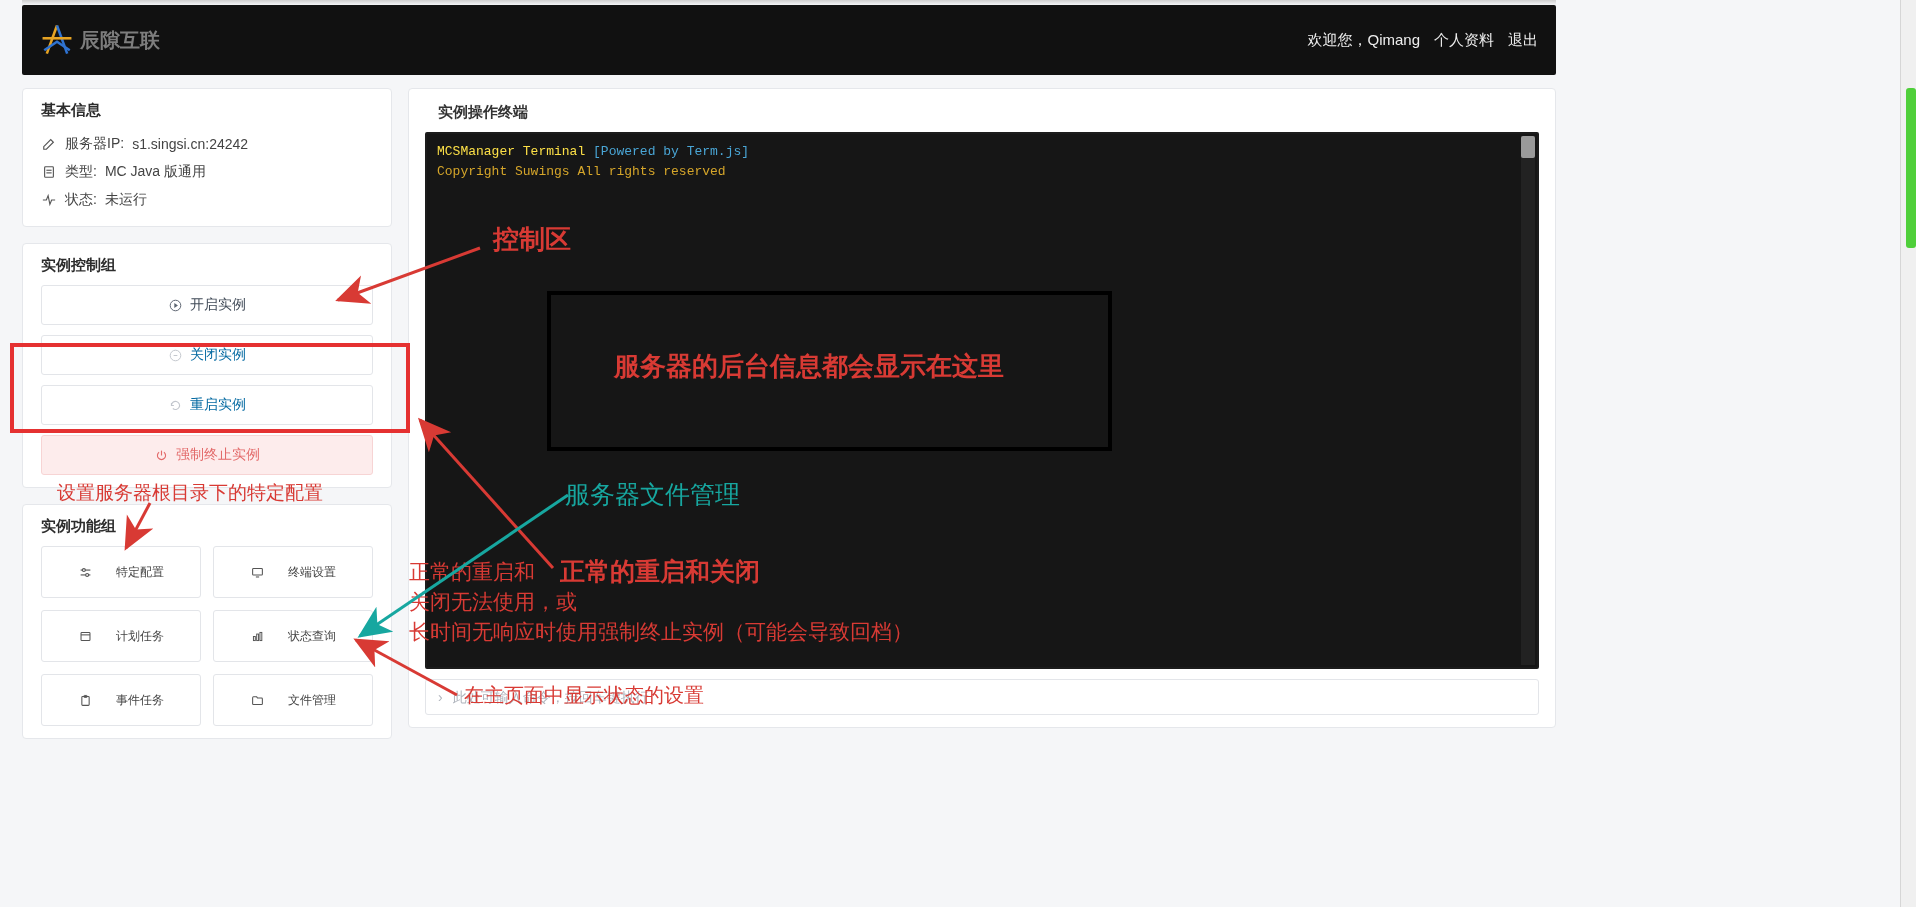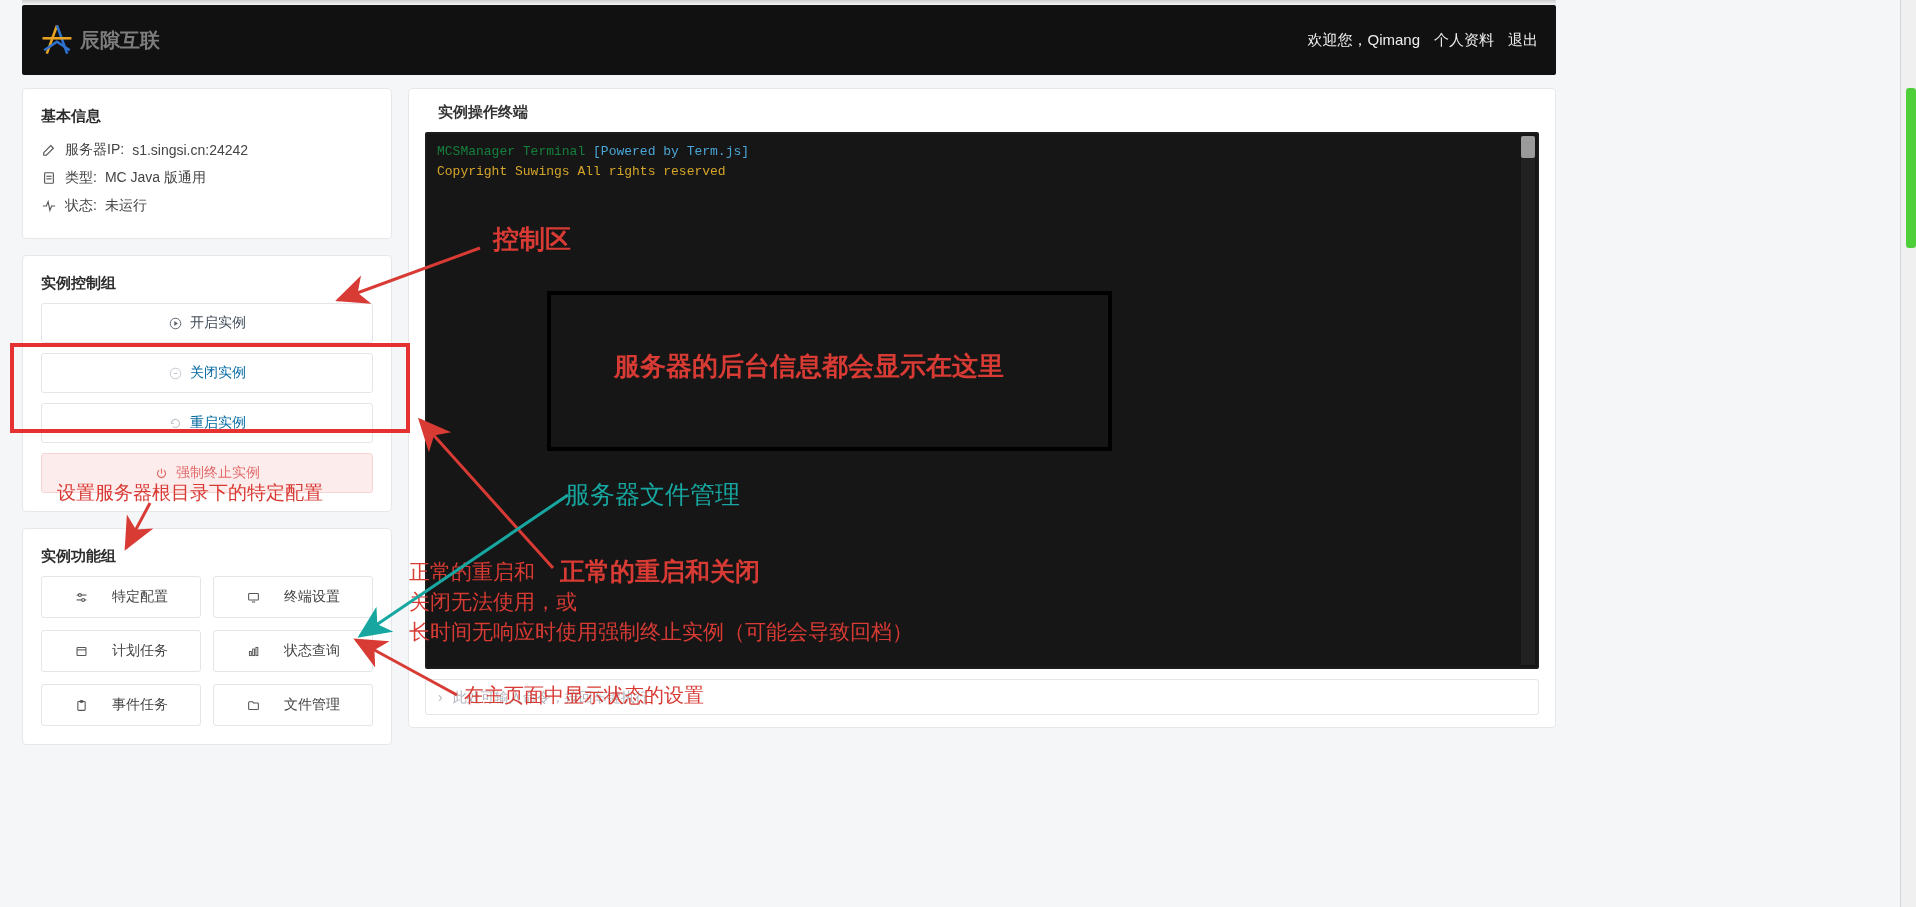--- a/index.html
+++ b/index.html
@@ -44,21 +44,21 @@
   display: flex;
   gap: 16px;
 }
 .left-col { width: 370px; display: flex; flex-direction: column; gap: 16px; }
 .right-col { flex: 1; display: flex; flex-direction: column; }
 
 .card {
   background: #fff;
   border: 1px solid #e5e7eb;
   border-radius: 4px;
-  padding: 18px 18px;
+  padding: 12px 18px;
 }
 .card-title {
   font-size: 15px;
   font-weight: 700;
   color: #2c2c2c;
   margin-bottom: 10px;
 }
 
 
 .info-row { display: flex; align-items: center; gap: 8px; color: #444; font-size: 14px; padding: 5px 0; }
@@ -85,31 +85,31 @@
 .ctrl-btn.danger {
   background: #fdecec;
   color: #e36a6a;
   border-color: #f7d4d4;
 }
 .btn-icon { width:14px; height:14px; display:flex; align-items:center; justify-content:center; }
 
 
 .func-grid { display: grid; grid-template-columns: 1fr 1fr; gap: 12px; margin-top: 6px; }
 .func-btn {
-  height: 42px;
+  height: 52px;
   border: 1px solid #e3e5e9;
   background: #fff;
   color: #444;
   border-radius: 3px;
   display: flex;
   align-items: center;
   justify-content: center;
   gap: 24px;
   cursor: pointer;
-  font-size: 14px;
+  font-size: 12px;
 }
 
 
 .terminal-card {
   background: #fff;
   border: 1px solid #e5e7eb;
   border-radius: 4px;
   padding: 14px 16px 12px 16px;
   display: flex;
   flex-direction: column;
@@ -131,21 +131,21 @@
   overflow: hidden;
 }
 .terminal .scroll-v {
   position:absolute; right:2px; top:2px; bottom:2px; width:14px;
   background:#222;
 }
 .terminal .scroll-thumb {
   position:absolute; right:2px; top:2px; width:14px; height:22px;
   background:#9a9a9a; border-radius:2px;
 }
-.term-line-1 .a { color:#15803d;margin-top:27px; }
+.term-line-1 .a { color:#fde047;margin-top:27px; }
 .term-line-1 .b { color:#4aa6d6; }
 .term-line-2 { color:#d6a62a; }
 
 .cmd-input-wrap {
   margin-top: 10px;
   display: flex;
   align-items: center;
   gap: 10px;
   border: 1px solid #e3e5e9;
   border-radius: 3px;

